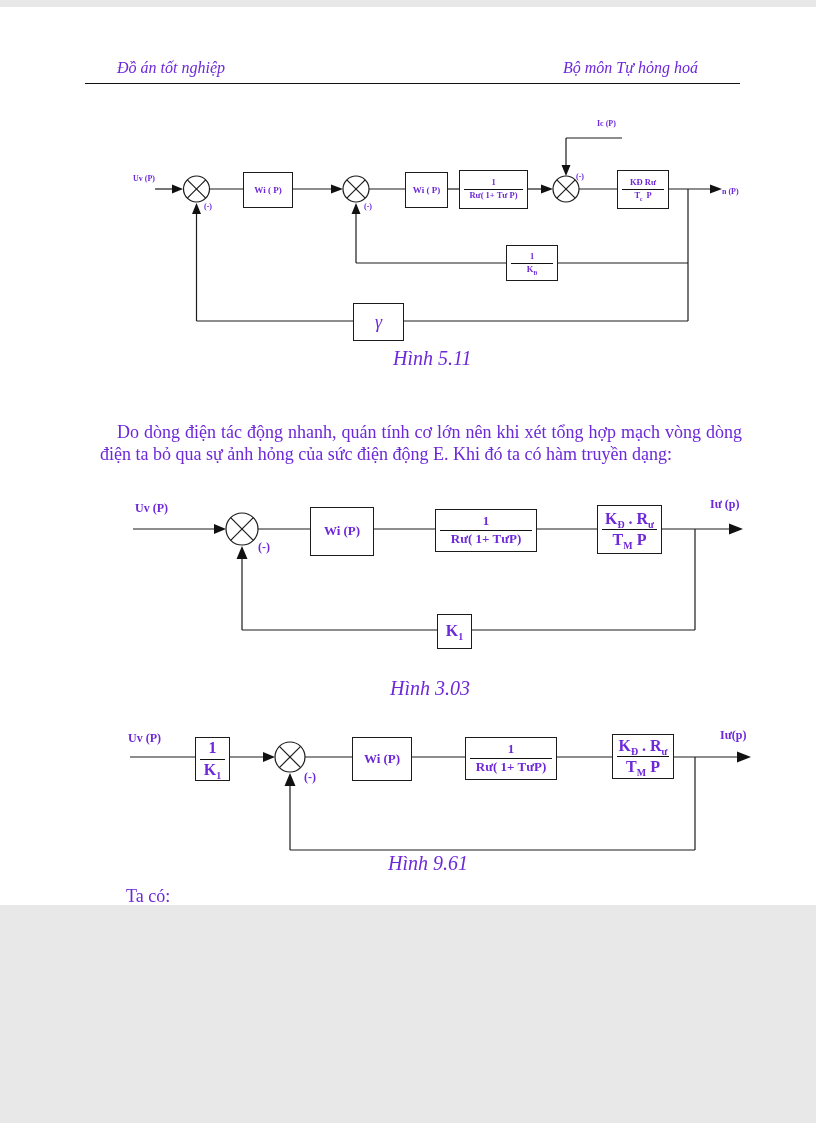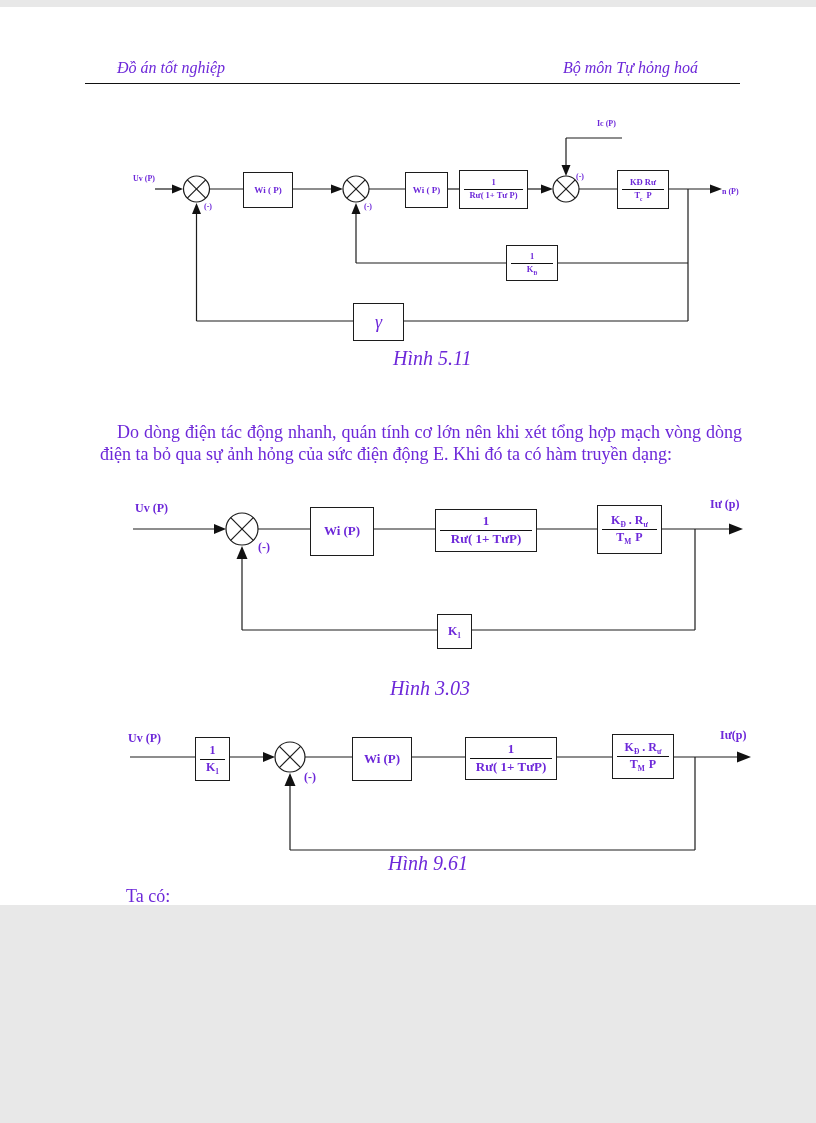--- a/index.html
+++ b/index.html
@@ -23,21 +23,21 @@
   .diag{position:absolute;}
   .diag svg{position:absolute;left:0;top:0;}
   .blk{
     position:absolute;border:1px solid #1c1c1c;background:#fff;
     display:flex;align-items:center;justify-content:center;
     font-weight:bold;text-align:center;line-height:1.15;
     font-family:"Liberation Serif", serif;
   }
   .frac{flex-direction:column;}
   .fbar{display:block;align-self:stretch;height:0;border-top:1px solid #111;margin:1px 4px;}
-  .f9{font-size:9px;}  .f85{font-size:8.5px;} .f12{font-size:12px;} .f13{font-size:13px;}
+  .f9{font-size:9px;}  .f85{font-size:8.5px;} .f12{font-size:16px;} .f13{font-size:13px;}
   .gamma{font-weight:normal;font-style:italic;font-size:18px;}
   .siglbl{position:absolute;font-weight:bold;white-space:nowrap;font-family:"Liberation Serif", serif;}
   .s8{font-size:8px;} .s12{font-size:12px;}
   sub{font-size:0.62em;line-height:0;}
   .sp{margin-left:4px;}
   
   .formula{display:flex;align-items:center;gap:10px;}
   .voi{font-size:18px;}
   .math{font-weight:bold;font-size:16px;display:flex;align-items:flex-start;gap:6px;}
   .ifrac{display:inline-flex;flex-direction:column;align-items:center;text-align:center;}

